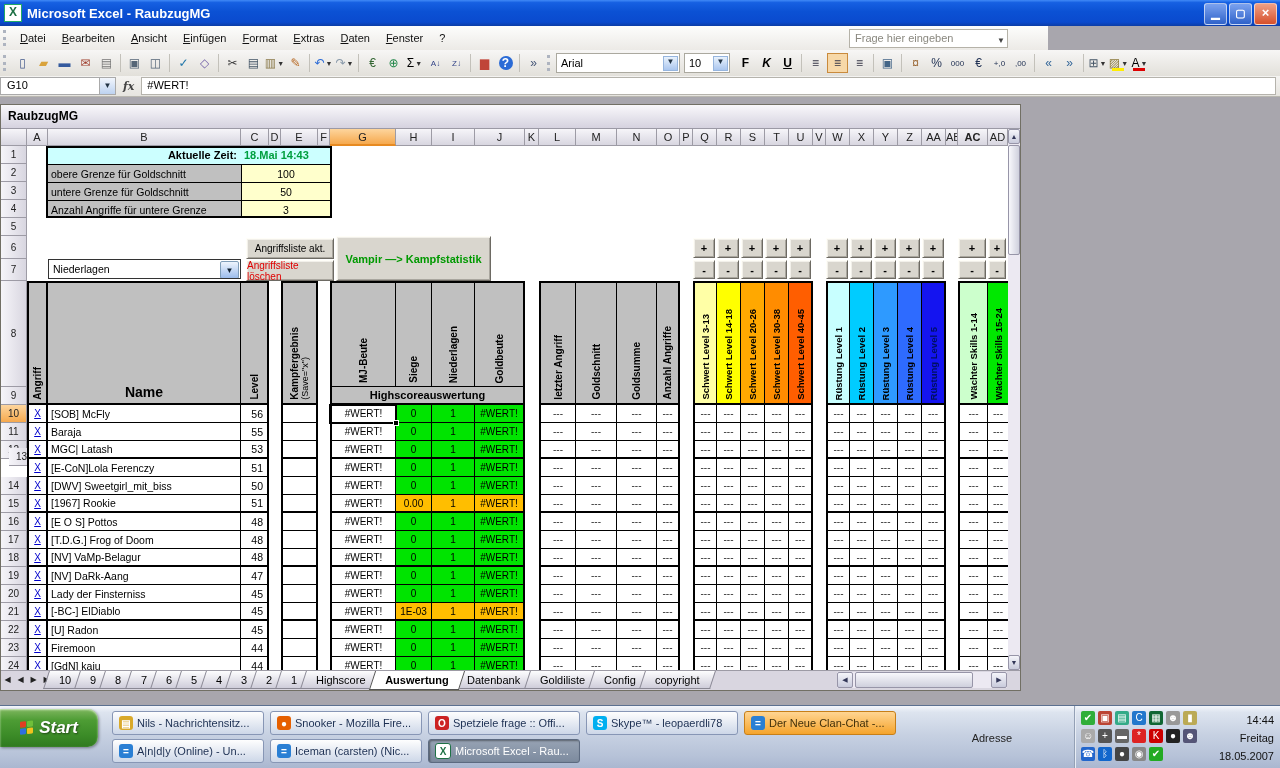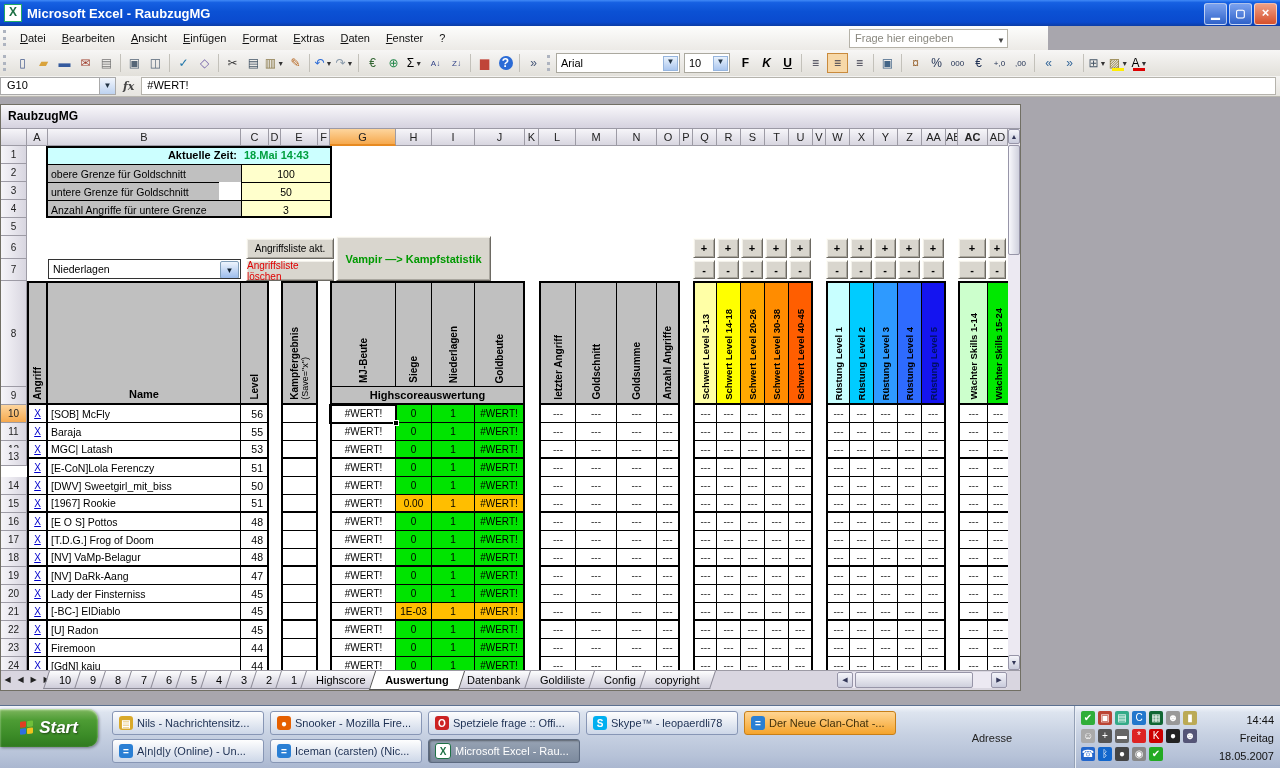--- a/index.html
+++ b/index.html
@@ -358,37 +358,37 @@
         <div class="rh" style="top: 36px; height: 18px;">3</div>
         <div class="rh" style="top: 54px; height: 18px;">4</div>
         <div class="rh" style="top: 72px; height: 18px;">5</div>
         <div class="rh" style="top: 90px; height: 23px;">6</div>
         <div class="rh" style="top: 113px; height: 22px;">7</div>
         <div class="rh" style="top: 135px; height: 106px;">8</div>
         <div class="rh" style="top: 241px; height: 18px;">9</div>
         <div class="rh selhdr" style="top: 259px; height: 18px;">10</div>
         <div class="rh" style="top: 277px; height: 18px;">11</div>
         <div class="rh" style="top: 295px; height: 18px;">12</div>
-        <div class="rh" style="top: 302px; height: 18px;">13</div>
+        <div class="rh" style="top: 302px; height: 18px; margin-left: 8px;">13</div>
         <div class="rh" style="top: 331px; height: 18px;">14</div>
         <div class="rh" style="top: 349px; height: 18px;">15</div>
         <div class="rh" style="top: 367px; height: 18px;">16</div>
         <div class="rh" style="top: 385px; height: 18px;">17</div>
         <div class="rh" style="top: 403px; height: 18px;">18</div>
         <div class="rh" style="top: 421px; height: 18px;">19</div>
         <div class="rh" style="top: 439px; height: 18px;">20</div>
         <div class="rh" style="top: 457px; height: 18px;">21</div>
         <div class="rh" style="top: 475px; height: 18px;">22</div>
         <div class="rh" style="top: 493px; height: 18px;">23</div>
         <div class="rh" style="top: 511px; height: 18px;">24</div>
         <div class="cell rgt" style="left: 47px; top: 0px; width: 193px; height: 18px; background: rgb(204, 255, 255); font-weight: bold; font-size: 11px;">Aktuelle Zeit:</div>
         <div class="cell lft" style="left: 240px; top: 0px; width: 89px; height: 18px; background: rgb(204, 255, 255); font-weight: bold; font-size: 11px; color: rgb(0, 160, 64);">18.Mai 14:43</div>
         <div class="cell lft" style="left: 47px; top: 18px; width: 193px; height: 18px; background: rgb(192, 192, 192); border-top: 1px solid rgb(0, 0, 0); font-size: 10.5px;">obere Grenze für Goldschnitt</div>
         <div class="cell ctr" style="left: 240px; top: 18px; width: 89px; height: 18px; background: rgb(255, 255, 204); border-top: 1px solid rgb(0, 0, 0); border-left: 1px solid rgb(0, 0, 0); font-size: 10.5px;">100</div>
-        <div class="cell lft" style="left: 47px; top: 36px; width: 171px; height: 18px; background: rgb(192, 192, 192); border-top: 1px solid rgb(0, 0, 0); font-size: 10.5px;">untere Grenze für Goldschnitt</div>
+        <div class="cell lft" style="left: 47px; top: 36px; width: 193px; height: 18px; background: rgb(192, 192, 192); border-top: 1px solid rgb(0, 0, 0); font-size: 10.5px;">untere Grenze für Goldschnitt</div>
         <div class="cell ctr" style="left: 240px; top: 36px; width: 89px; height: 18px; background: rgb(255, 255, 204); border-top: 1px solid rgb(0, 0, 0); border-left: 1px solid rgb(0, 0, 0); font-size: 10.5px;">50</div>
         <div class="cell lft" style="left: 47px; top: 54px; width: 193px; height: 18px; background: rgb(192, 192, 192); border-top: 1px solid rgb(0, 0, 0); font-size: 10.5px;">Anzahl Angriffe für untere Grenze</div>
         <div class="cell ctr" style="left: 240px; top: 54px; width: 89px; height: 18px; background: rgb(255, 255, 204); border-top: 1px solid rgb(0, 0, 0); border-left: 1px solid rgb(0, 0, 0); font-size: 10.5px;">3</div>
         <div style="position: absolute; left: 45px; top: 0px; width: 286px; height: 72px; border: 2px solid rgb(0, 0, 0); box-sizing: border-box; pointer-events: none;"></div>
         <div class="cell" style="left: 47px; top: 113px; width: 193px; height: 20px; border: 1px solid rgb(51, 51, 51); padding-left: 4px; font-size: 10.5px;">Niederlagen<div style="position: absolute; right: 1px; top: 1px; width: 17px; height: 16px; background: linear-gradient(rgb(238, 244, 253), rgb(156, 188, 236)); border: 1px solid rgb(127, 157, 185); border-radius: 2px; font-size: 8px; color: rgb(17, 34, 51); display: flex; align-items: center; justify-content: center;">▼</div></div>
         <div class="btn3d" style="position: absolute; left: 245px; top: 92px; width: 88px; height: 21px; font-size: 10px;">Angriffsliste akt.</div>
         <div class="btn3d" style="position: absolute; left: 245px; top: 114px; width: 88px; height: 21px; font-size: 10px; color: rgb(224, 0, 0);">Angriffsliste löschen</div>
         <div class="btn3d" style="position: absolute; left: 335px; top: 90px; width: 155px; height: 45px; font-size: 11px; font-weight: bold; color: rgb(0, 153, 0);">Vampir —&gt; Kampfstatistik</div>
         <div class="btn3d" style="position: absolute; left: 692px; top: 92px; width: 22px; height: 20px; font-weight: bold; font-size: 11px;">+</div>
         <div class="btn3d" style="position: absolute; left: 692px; top: 114px; width: 22px; height: 19px; font-weight: bold; font-size: 11px;">-</div>
@@ -411,21 +411,21 @@
         <div class="btn3d" style="position: absolute; left: 921px; top: 92px; width: 22px; height: 20px; font-weight: bold; font-size: 11px;">+</div>
         <div class="btn3d" style="position: absolute; left: 921px; top: 114px; width: 22px; height: 19px; font-weight: bold; font-size: 11px;">-</div>
         <div class="btn3d" style="position: absolute; left: 957px; top: 92px; width: 28px; height: 20px; font-weight: bold; font-size: 11px;">+</div>
         <div class="btn3d" style="position: absolute; left: 957px; top: 114px; width: 28px; height: 19px; font-weight: bold; font-size: 11px;">-</div>
         <div class="btn3d" style="position: absolute; left: 987px; top: 92px; width: 18px; height: 20px; font-weight: bold; font-size: 11px;">+</div>
         <div class="btn3d" style="position: absolute; left: 987px; top: 114px; width: 18px; height: 19px; font-weight: bold; font-size: 11px;">-</div>
         <div class="cell ctr bT2 bL2 bR2 bB2" style="left: 26px; top: 135px; width: 21px; height: 124px; background: rgb(192, 192, 192); align-items: flex-end; justify-content: center; padding-bottom: 3px;">
           <div class="rot">Angriff</div>
         </div>
         <div class="cell ctr bT2 bR1 bB2" style="left: 47px; top: 135px; width: 193px; height: 124px; background: rgb(192, 192, 192); align-items: flex-end; justify-content: center; padding-bottom: 3px;">
-          <div style="font-weight: bold; font-size: 11px;">Name</div>
+          <div style="font-weight: bold; font-size: 14px;">Name</div>
         </div>
         <div class="cell ctr bT2 bR2 bB2" style="left: 240px; top: 135px; width: 28px; height: 124px; background: rgb(192, 192, 192); align-items: flex-end; justify-content: center; padding-bottom: 3px;">
           <div class="rot">Level</div>
         </div>
         <div class="cell ctr bT2 bL2 bR2 bB2" style="left: 280px; top: 135px; width: 37px; height: 124px; background: rgb(192, 192, 192); align-items: flex-end; justify-content: center; padding-bottom: 3px;">
           <div class="rot">Kampfergebnis</div>
           <div class="rot" style="font-weight: normal; font-size: 9px;">(Save="x")</div>
         </div>
         <div class="cell ctr bT2 bL2 bR1 bB1" style="left: 329px; top: 135px; width: 66px; height: 106px; background: rgb(192, 192, 192); align-items: flex-end; justify-content: center; padding-bottom: 3px;">
           <div class="rot">MJ-Beute</div>

